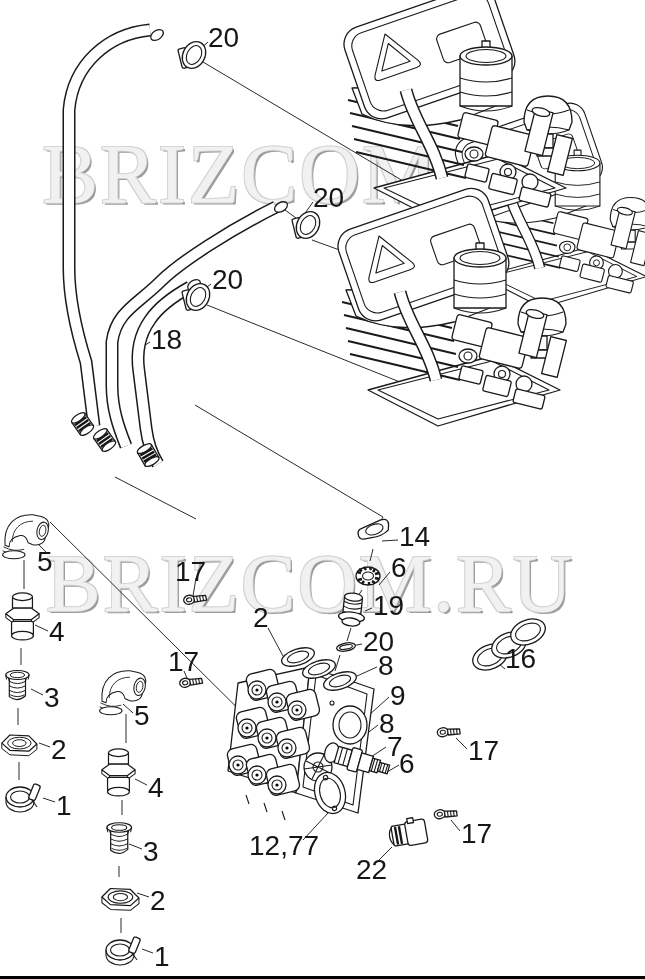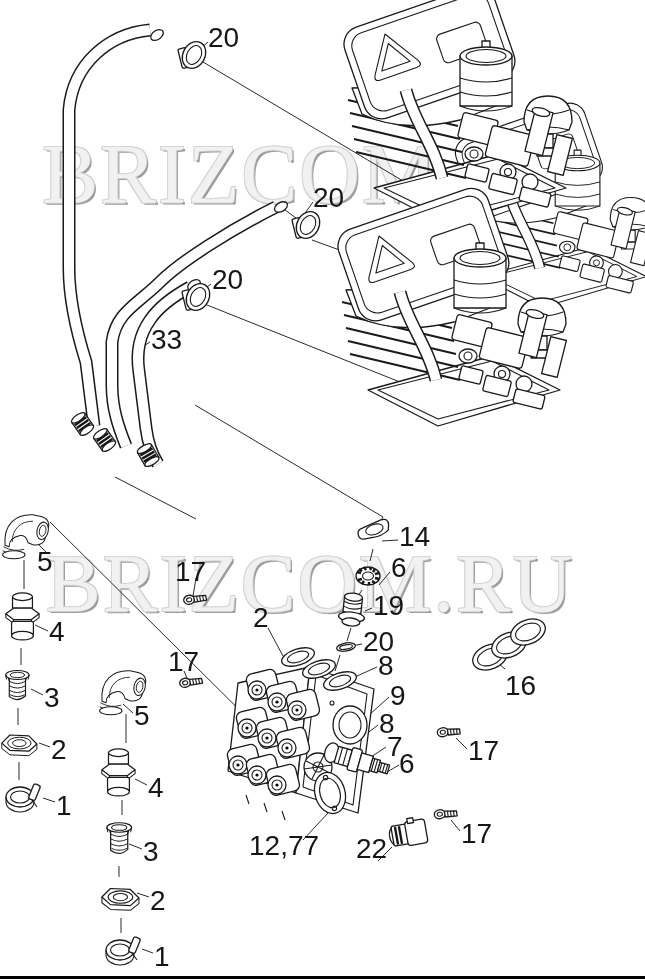--- a/index.html
+++ b/index.html
@@ -375,43 +375,43 @@
         <use href="#part-nut"></use>
       </g>
     <g transform="translate(104,936)">
         <use href="#part-clamp1"></use>
       </g>
   </svg>
 
   <div class="co" style="left:208px;top:24px">20</div>
   <div class="co" style="left:313px;top:184px">20</div>
   <div class="co" style="left:212px;top:266px">20</div>
-  <div class="co" style="left:151px;top:326px">33</div>
+  <div class="co" style="left:151px;top:326px">18</div>
   <div class="co" style="left:399px;top:523px">14</div>
   <div class="co" style="left:391px;top:554px">6</div>
   <div class="co" style="left:373px;top:592px">19</div>
   <div class="co" style="left:37px;top:548px">5</div>
   <div class="co" style="left:175px;top:558px">17</div>
   <div class="co" style="left:49px;top:618px">4</div>
   <div class="co" style="left:253px;top:604px">2</div>
   <div class="co" style="left:363px;top:628px">20</div>
   <div class="co" style="left:378px;top:652px">8</div>
   <div class="co" style="left:168px;top:648px">17</div>
   <div class="co" style="left:390px;top:682px">9</div>
   <div class="co" style="left:44px;top:684px">3</div>
   <div class="co" style="left:134px;top:702px">5</div>
   <div class="co" style="left:379px;top:710px">8</div>
   <div class="co" style="left:387px;top:733px">7</div>
   <div class="co" style="left:51px;top:736px">2</div>
   <div class="co" style="left:399px;top:750px">6</div>
-  <div class="co" style="left:505px;top:672px">16</div>
+  <div class="co" style="left:505px;top:645px">16</div>
   <div class="co" style="left:148px;top:774px">4</div>
   <div class="co" style="left:468px;top:737px">17</div>
   <div class="co" style="left:56px;top:792px">1</div>
   <div class="co" style="left:249px;top:832px">12,77</div>
   <div class="co" style="left:143px;top:838px">3</div>
-  <div class="co" style="left:356px;top:835px">22</div>
+  <div class="co" style="left:356px;top:856px">22</div>
   <div class="co" style="left:461px;top:820px">17</div>
   <div class="co" style="left:150px;top:887px">2</div>
   <div class="co" style="left:154px;top:943px">1</div>
 
   <div id="bottom-border"></div>
 </div>
 
 </body></html>

